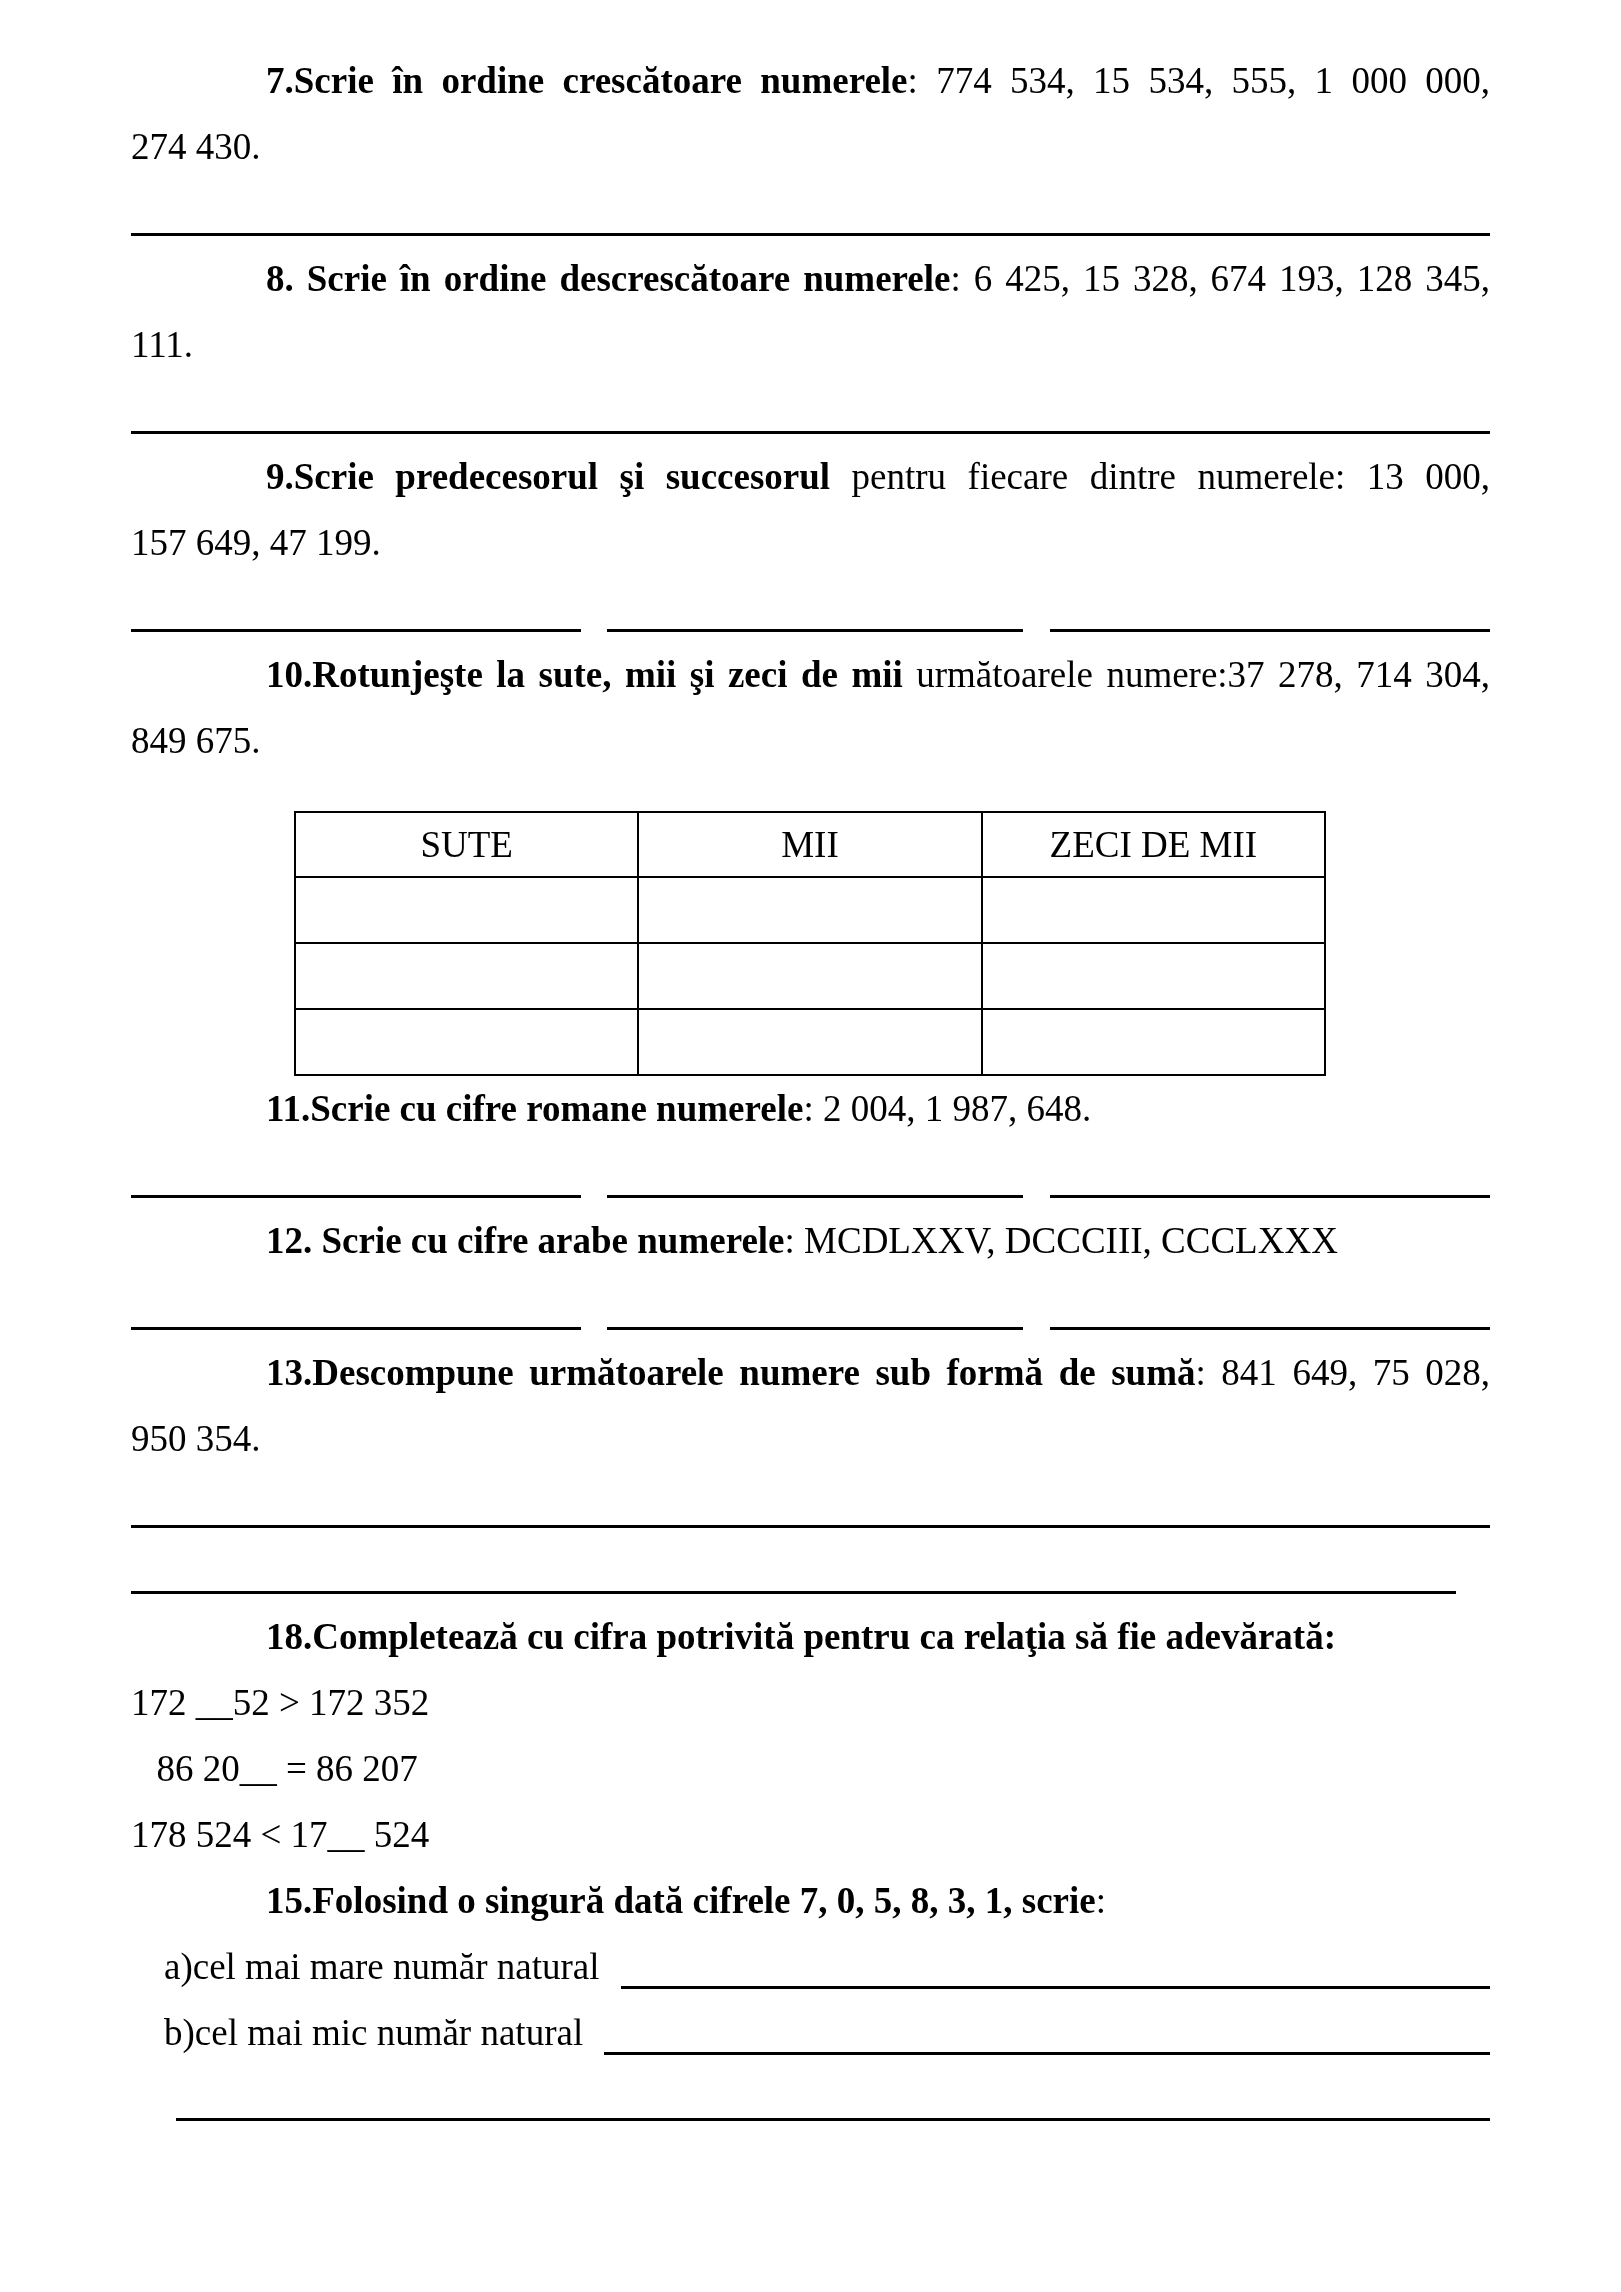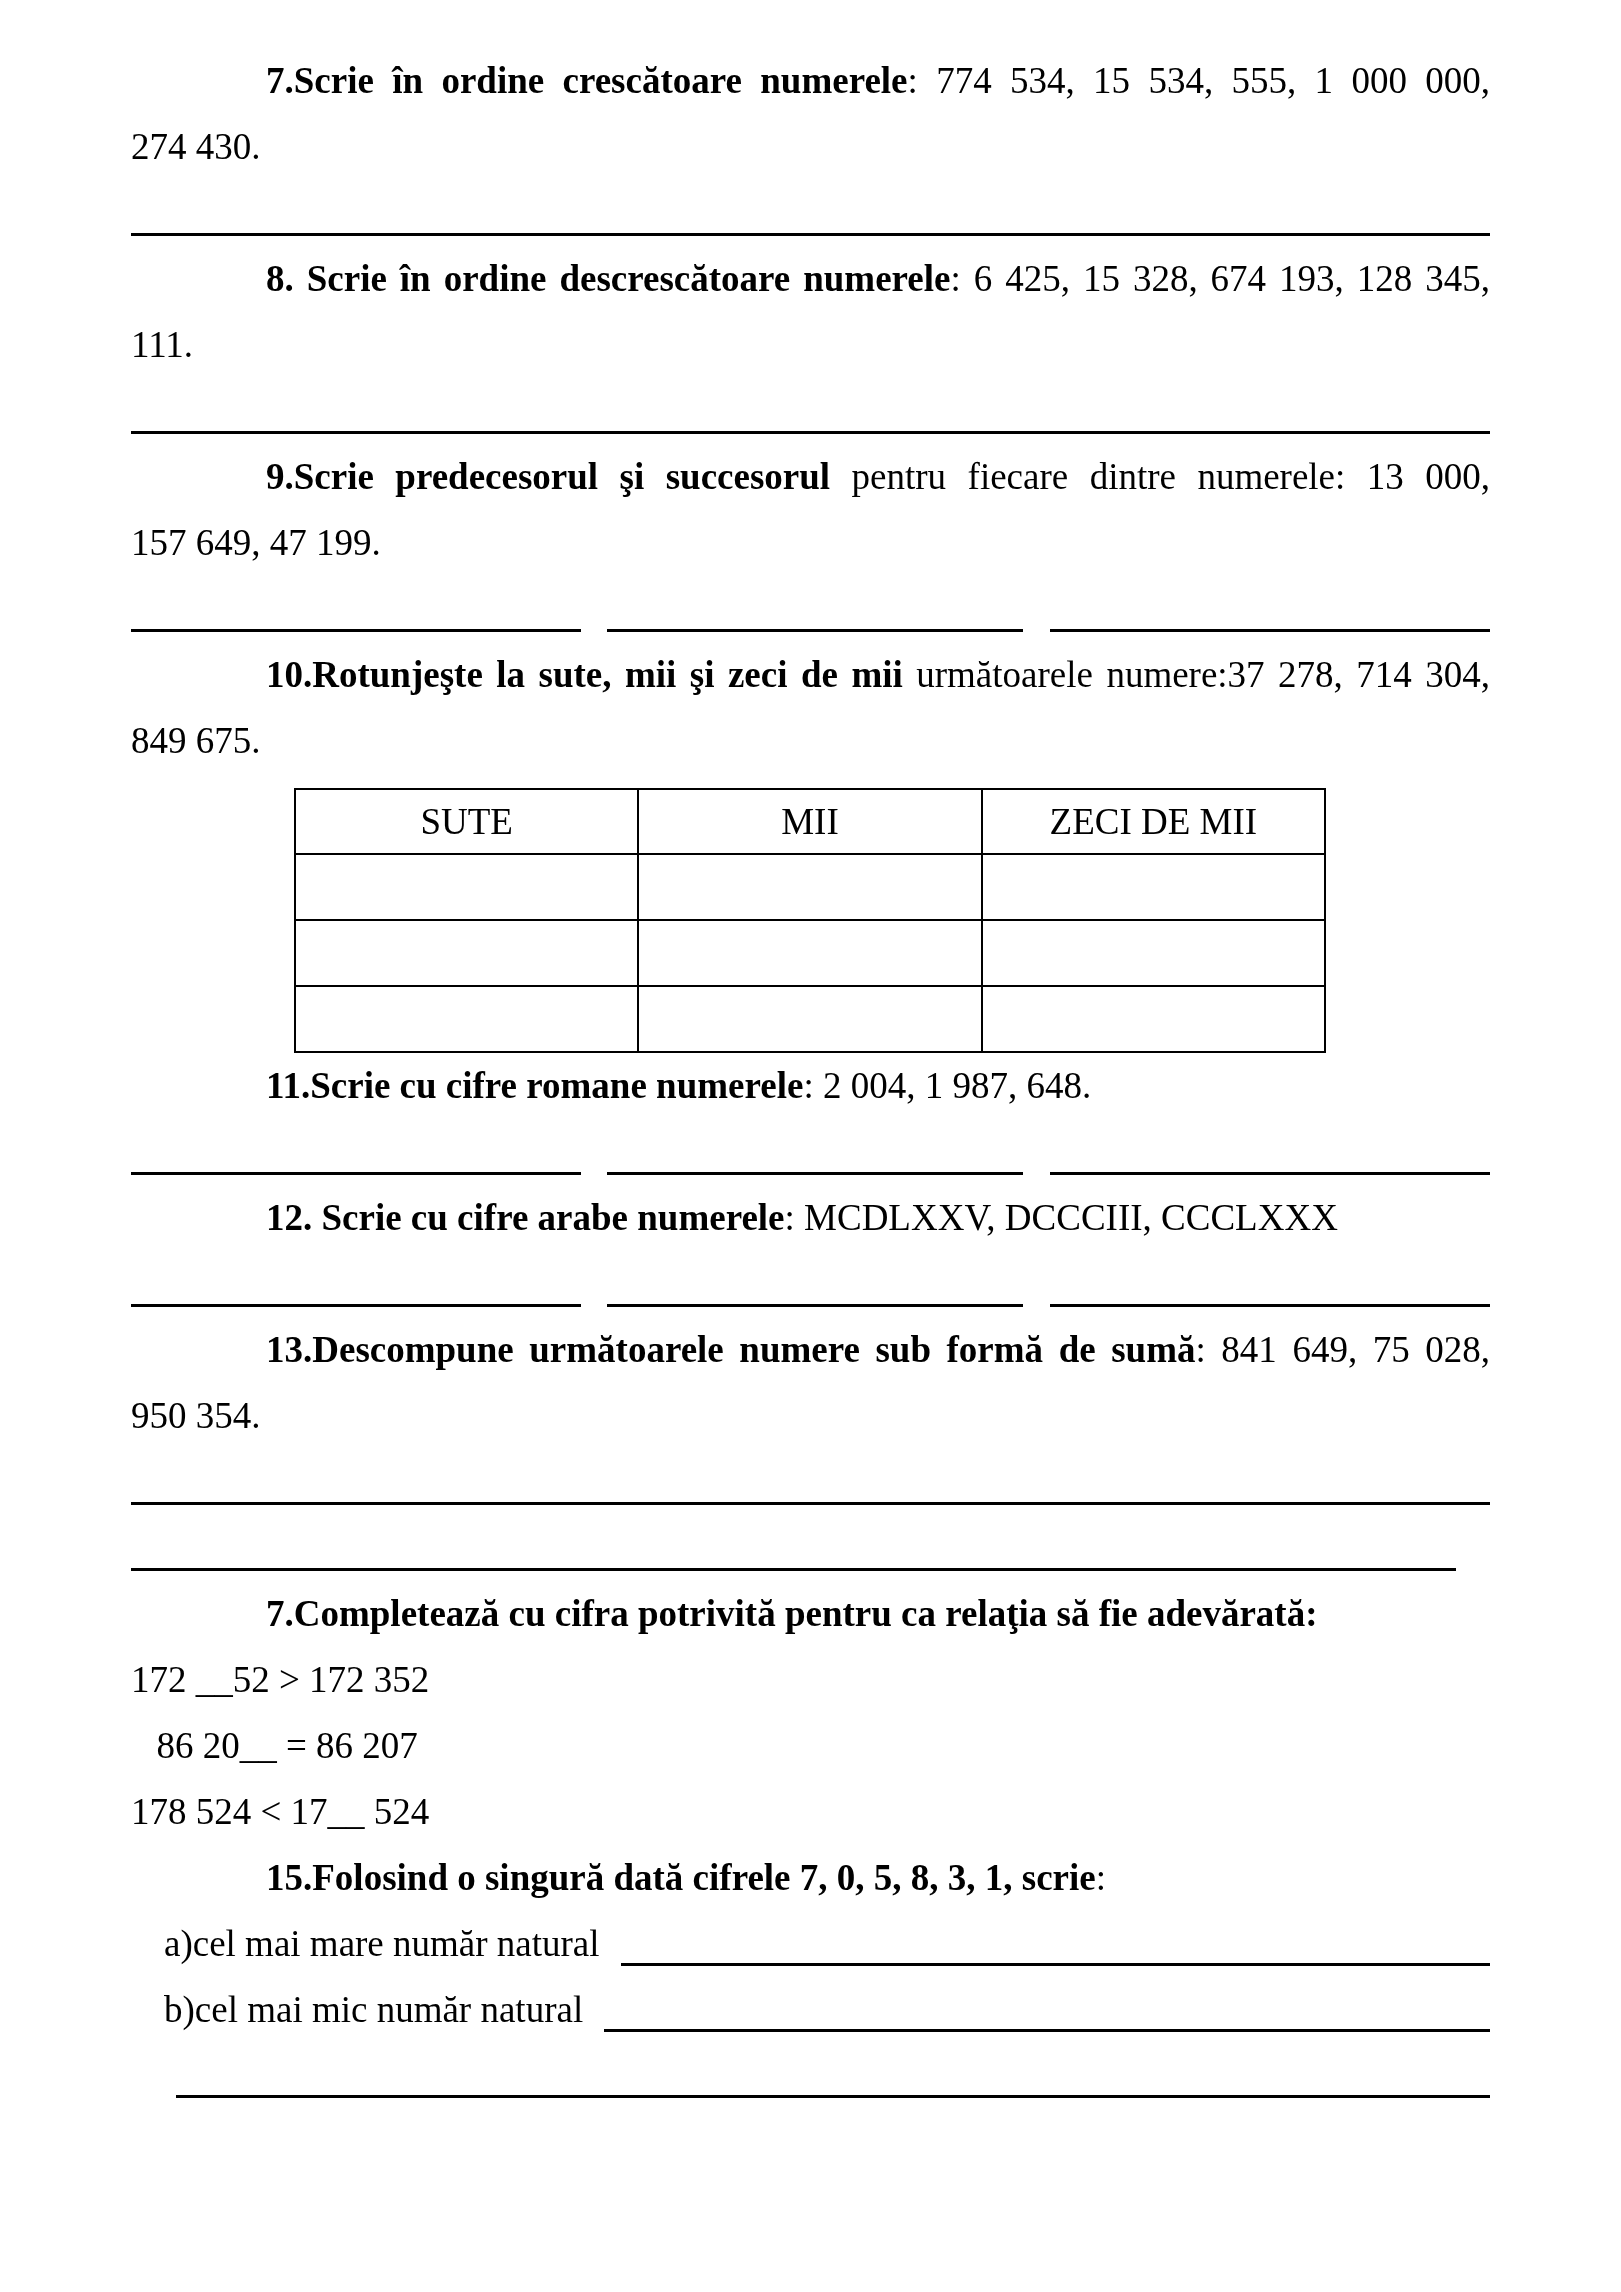--- a/index.html
+++ b/index.html
@@ -35,21 +35,21 @@
   .w100{width:100%;}
   .w97{width:97.5%;}
   .three{justify-content:space-between;}
   .s1{width:33.1%;}
   .s2{width:30.6%;}
   .s3{width:32.4%;}
   
   .rtable{
     border-collapse:collapse;
     margin-left:163px;
-    margin-top:14px;
+    margin-top:37px;
     width:1032px;
     table-layout:fixed;
   }
   .rtable th,.rtable td{
     border:2.9px solid #000;
     font-weight:normal;
     text-align:center;
     vertical-align:middle;
     padding:0;
   }
@@ -137,21 +137,21 @@
 
   <div class="ln heading indent justify"><b>13.Descompune următoarele numere sub formă de sumă</b><span>: 841 649, 75 028,</span></div>
   <div class="ln">950 354.</div>
   <div class="ln rulerow">
       <div class="rule w100"></div>
     </div>
   <div class="ln rulerow">
       <div class="rule w97"></div>
     </div>
 
-  <div class="ln heading indent"><b>7.Completează cu cifra potrivită pentru ca relaţia să fie adevărată:</b></div>
+  <div class="ln heading indent"><b>18.Completează cu cifra potrivită pentru ca relaţia să fie adevărată:</b></div>
   <div class="ln eq">172 __52 &gt; 172 352</div>
   <div class="ln eq eq-indent">86 20__ = 86 207</div>
   <div class="ln eq">178 524 &lt; 17__ 524</div>
 
   <div class="ln heading indent"><b>15.Folosind o singură dată cifrele 7, 0, 5, 8, 3, 1, scrie</b><span>:</span></div>
   <div class="ln fillrow">
       <span class="label">a)cel mai mare număr natural </span>
       <div class="fill-line"></div>
     </div>
   <div class="ln fillrow">

